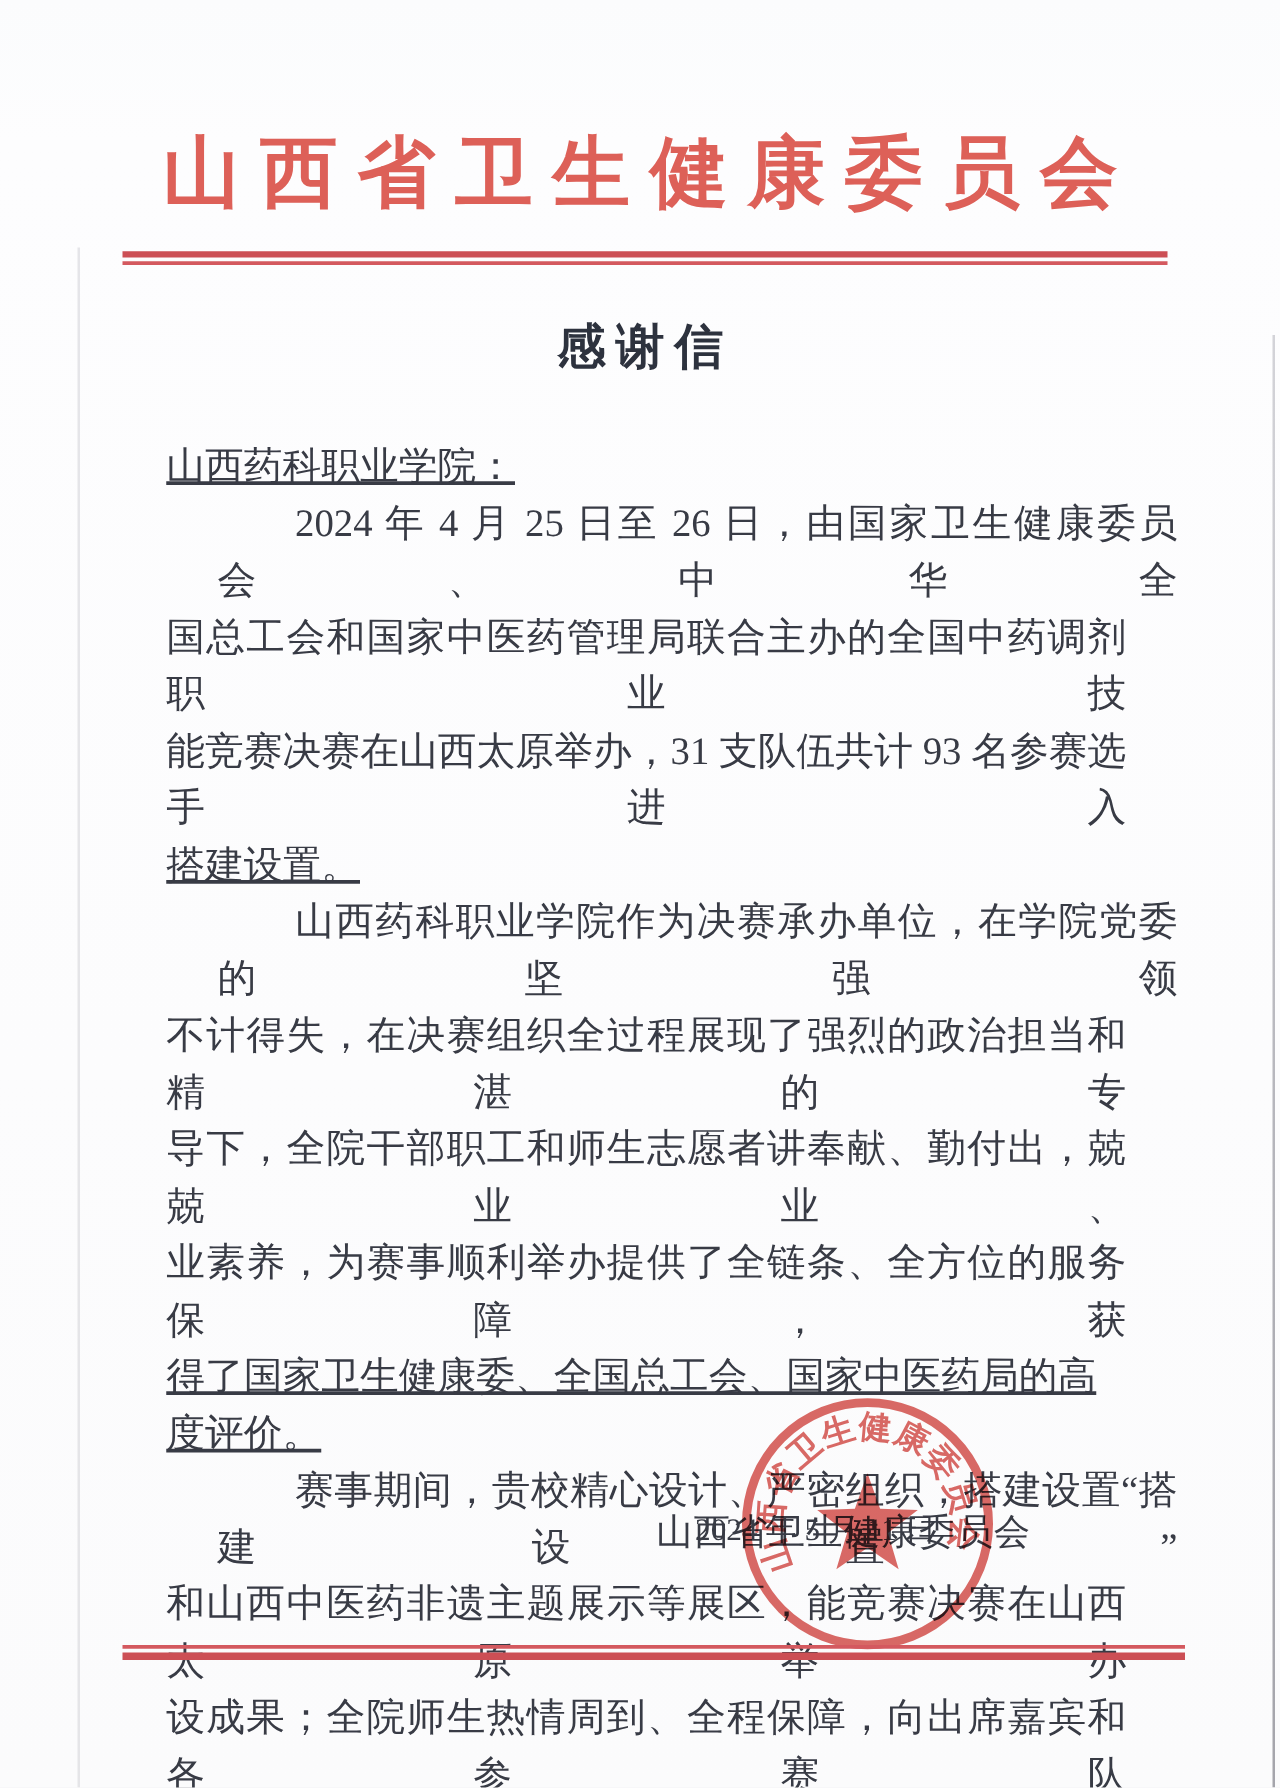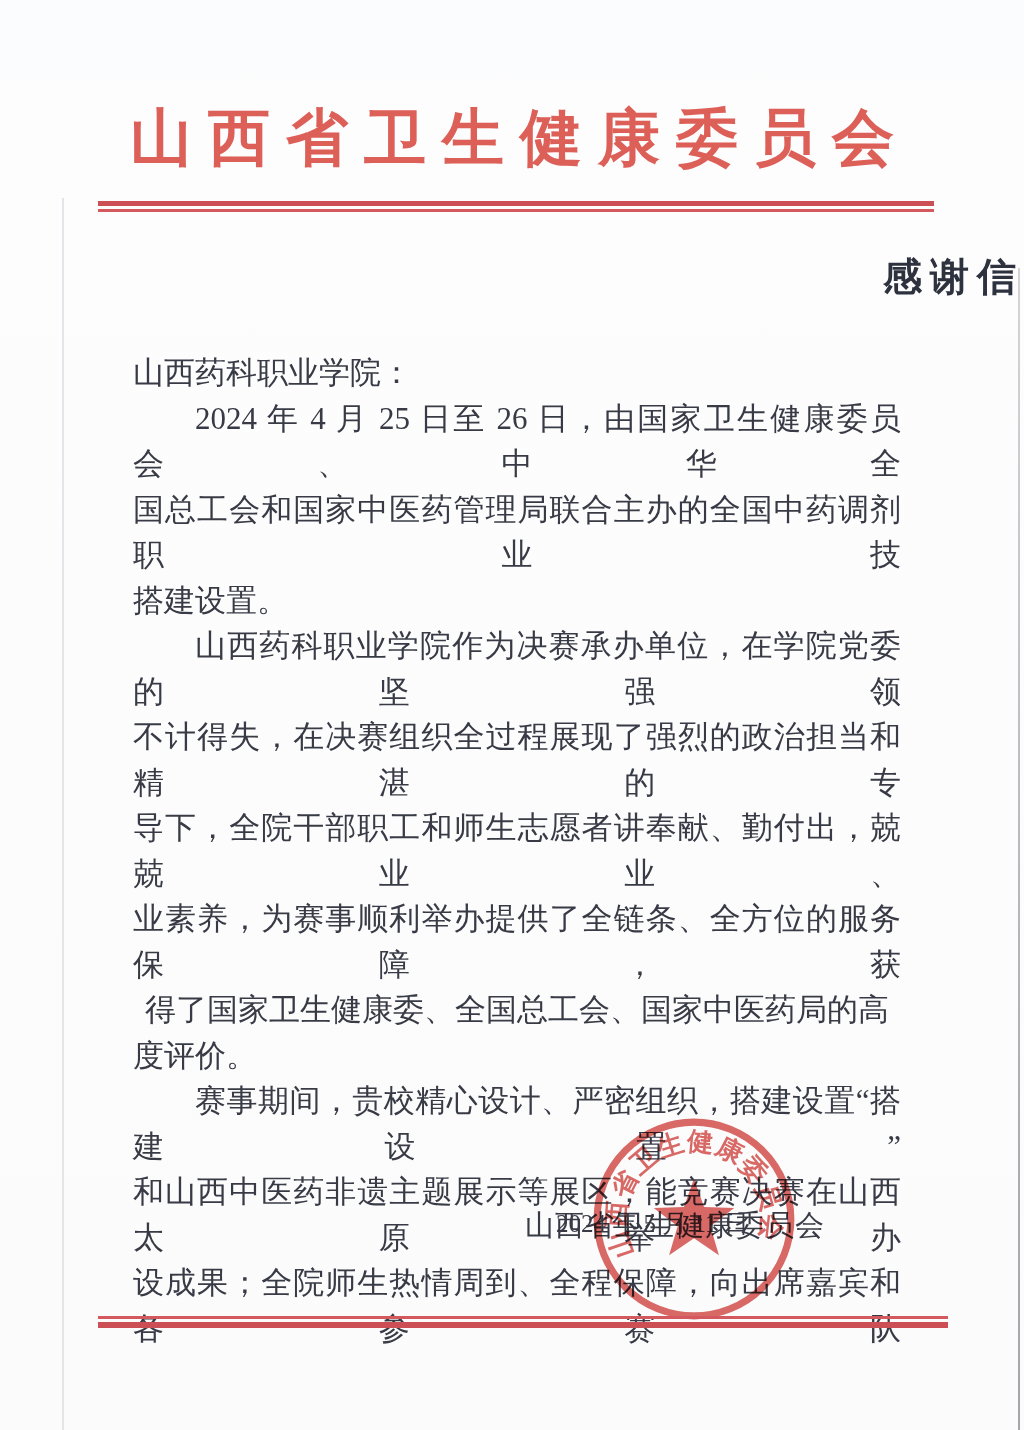--- a/index.html
+++ b/index.html
@@ -35,32 +35,32 @@
   .rule-top{top:201px;}
   .rule-top .bar1{height:5px;background:#cc4f55;}
   .rule-top .gap{height:3px;}
   .rule-top .bar2{height:3px;background:#d4595f;}
   .rule-bottom{top:1316px;width:850px;}
   .rule-bottom .bar1{height:3px;background:#d4595f;}
   .rule-bottom .gap{height:3px;}
   .rule-bottom .bar2{height:6px;background:#cc4f55;}
   .doc-title{
     position:absolute;left:0;top:250px;width:1024px;
-    text-align:right;
+    text-align:center;
     font-size:39px;font-weight:bold;letter-spacing:8px;text-indent:8px;
     color:#2d323e;
   }
   .body-block{
     position:absolute;left:133px;top:350px;width:768px;
     font-size:31px;line-height:45.5px;color:#383b45;
   }
   .line{width:100%;}
   .j{text-align:justify;text-align-last:justify;}
-  .l{text-align:center;text-align-last:left;}
-  .ind{text-indent:2em;}
+  .l{text-align:left;text-align-last:left;text-decoration:underline;}
+  .ind{text-indent:2em;margin-left:41px;}
   .signature{
     position:absolute;left:525px;top:1206px;width:290px;
     font-size:29px;color:#383b45;letter-spacing:1px;
     white-space:nowrap;
   }
   .date{
     position:absolute;left:556px;top:1207px;width:260px;
     font-size:25px;color:#383b45;
     white-space:nowrap;
   }
@@ -90,20 +90,21 @@
     <div class="bar2"></div>
   </div>
 
   <div class="doc-title">感谢信</div>
 
   <div class="body-block">
     <div class="line l">山西药科职业学院：</div>
 
     <div class="line j ind">2024 年 4 月 25 日至 26 日，由国家卫生健康委员会、中华全</div>
     <div class="line j">国总工会和国家中医药管理局联合主办的全国中药调剂职业技</div>
+    <div class="line j">能竞赛决赛在山西太原举办，31 支队伍共计 93 名参赛选手进入</div>
     <div class="line l">搭建设置。</div>
 
     <div class="line j ind">山西药科职业学院作为决赛承办单位，在学院党委的坚强领</div>
     <div class="line j">不计得失，在决赛组织全过程展现了强烈的政治担当和精湛的专</div>
     <div class="line j">导下，全院干部职工和师生志愿者讲奉献、勤付出，兢兢业业、</div>
     <div class="line j">业素养，为赛事顺利举办提供了全链条、全方位的服务保障，获</div>
     <div class="line l">得了国家卫生健康委、全国总工会、国家中医药局的高度评价。</div>
 
     <div class="line j ind">赛事期间，贵校精心设计、严密组织，搭建设置“搭建设置”</div>
     <div class="line j">和山西中医药非遗主题展示等展区，能竞赛决赛在山西太原举办</div>

